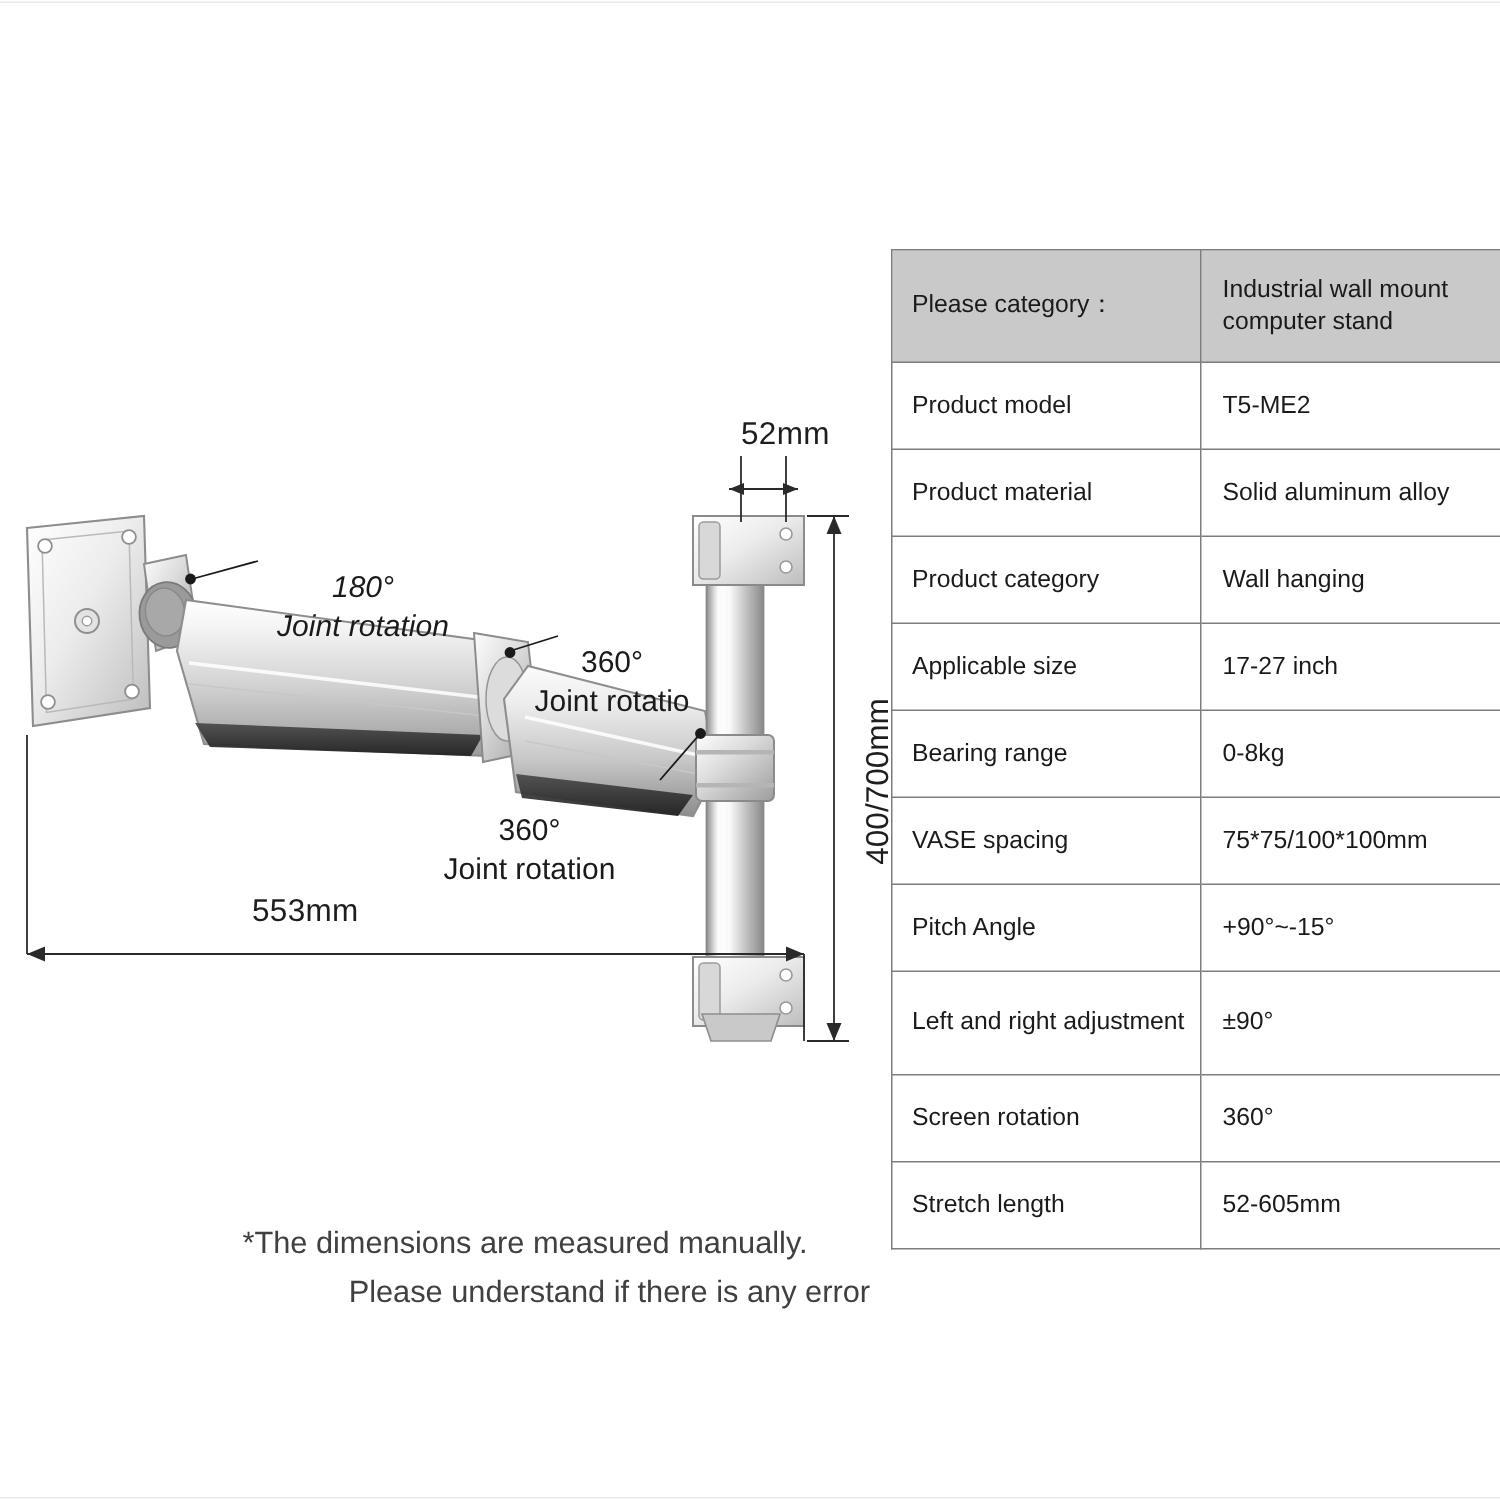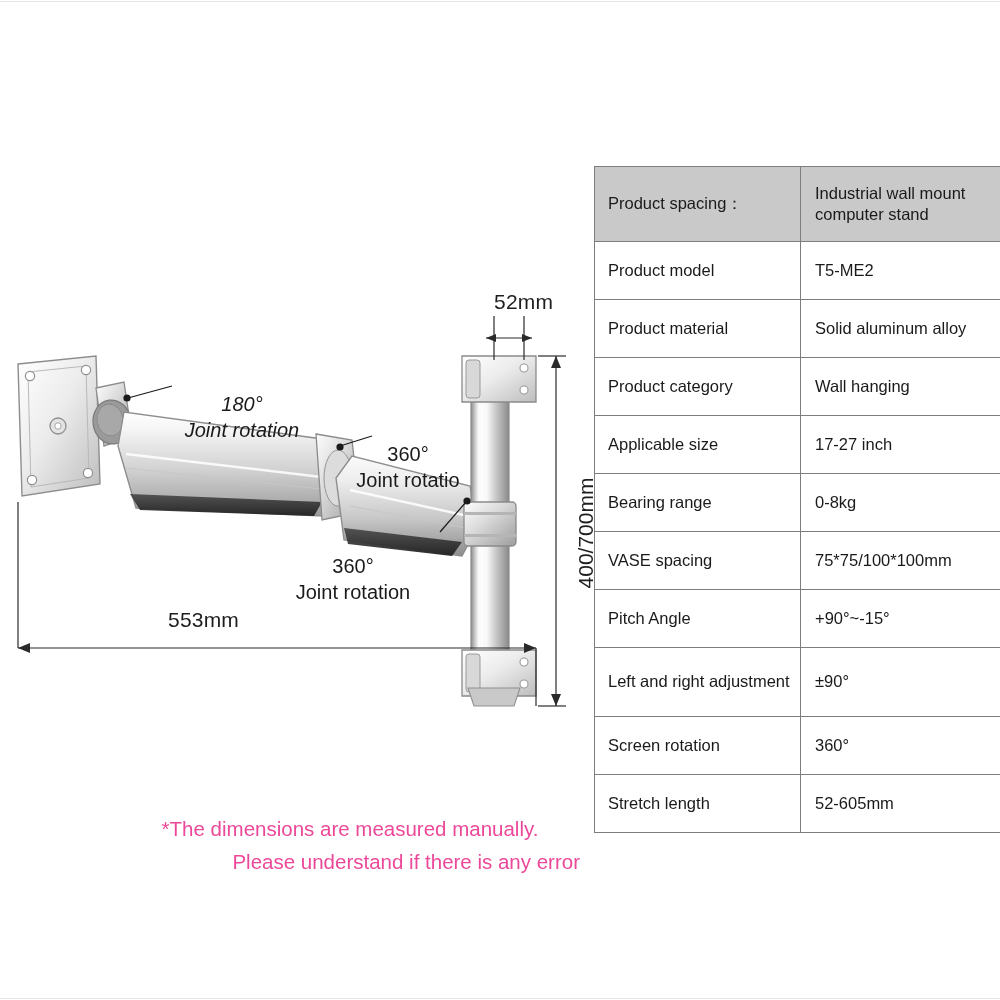--- a/index.html
+++ b/index.html
@@ -32,21 +32,21 @@
   .hairline-bottom {
     position: absolute;
     left: 0; bottom: 1px;
     width: 1000px; height: 1px;
     background: #e8e8e8;
   }
 
   
   #diagram {
     position: absolute;
-    left: 0; top: 16px;
+    left: 0; top: 4px;
     width: 596px; height: 752px;
   }
   #diagram svg { display: block; }
 
   .dim-label {
     position: absolute;
     font-size: 21px;
     color: #1e1e1e;
     white-space: nowrap;
     letter-spacing: 0.2px;
@@ -71,21 +71,21 @@
     transform-origin: 50% 50%;
   }
 
   
   #footnote {
     position: absolute;
     left: 120px;
     top: 812px;
     width: 460px;
     font-size: 20.5px;
-    color: #ec4899;
+    color: #404040;
     line-height: 1.62;
     text-align: center;
   }
   #footnote .line1 { display: block; }
   #footnote .line2 { display: block; text-align: right; }
 
   
   #spec-table {
     position: absolute;
     left: 594px;
@@ -280,21 +280,21 @@
   </div>
 
   <div id="footnote">
     <span class="line1">*The dimensions are measured manually.</span>
     <span class="line2">Please understand if there is any error</span>
   </div>
 
   <table id="spec-table">
     <tbody>
       <tr class="header">
-        <td class="k">Product spacing：</td>
+        <td class="k">Please category：</td>
         <td class="v">Industrial wall mount computer stand</td>
       </tr>
       <tr class="body">
         <td class="k">Product model</td>
         <td class="v">T5-ME2</td>
       </tr>
       <tr class="body">
         <td class="k">Product material</td>
         <td class="v">Solid aluminum alloy</td>
       </tr>

